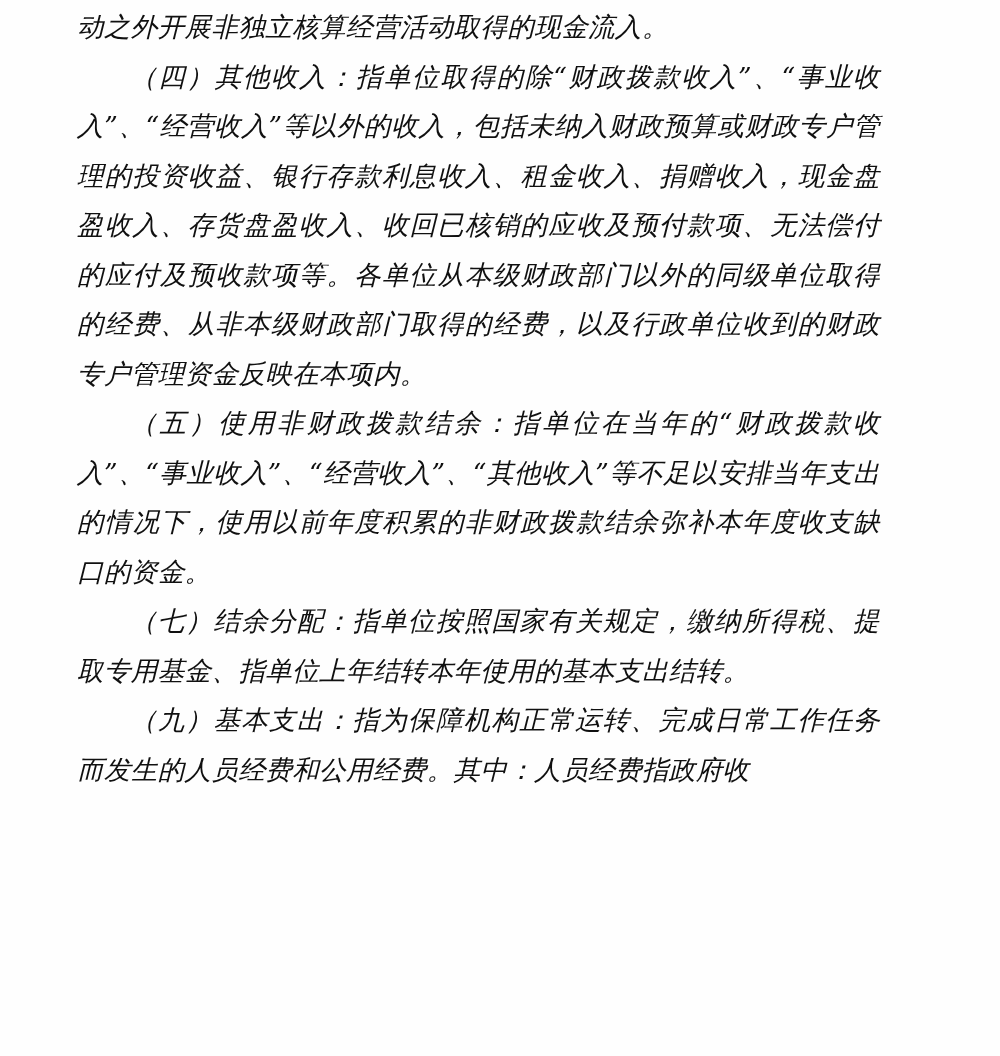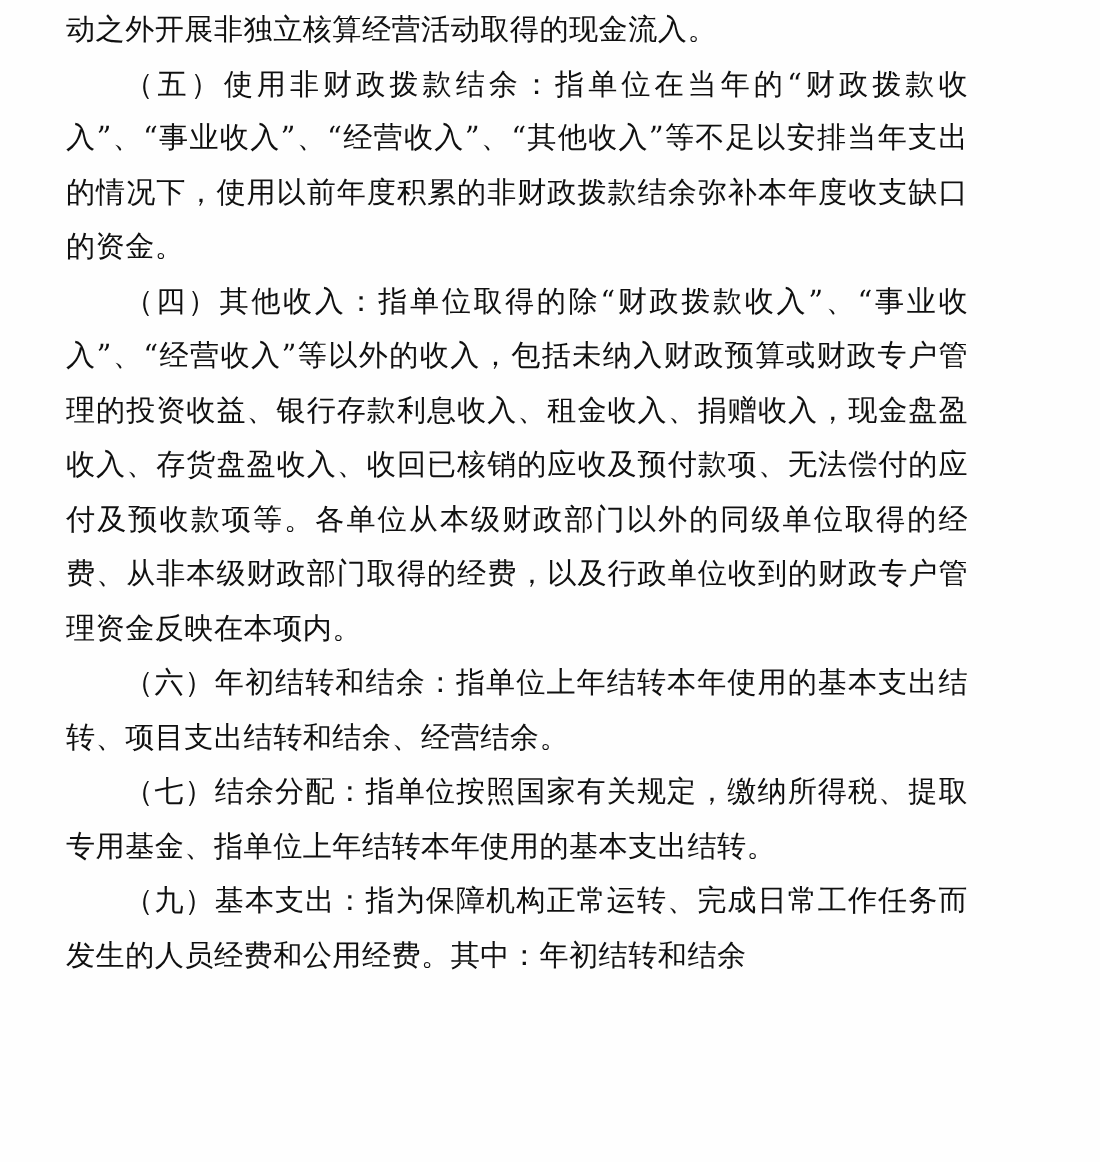--- a/index.html
+++ b/index.html
@@ -13,21 +13,22 @@
     font-family: "DejaVu Serif", "Liberation Serif", serif;
     color: #0b0b0b;
     overflow: hidden;
   }
   #page {
     width: 1000px;
     height: 1056px;
     position: relative;
     background: #fefefe;
     box-sizing: border-box;
-    padding: 0 120px 0 60px;
+    padding: 0 120px 0 77px;
+    font-style: italic;
   }
   .doc-body {
     padding-top: 2px;
   }
   p.para {
     margin: 0;
     font-size: 26.5px;
     line-height: 49.5px;
     letter-spacing: 0.4px;
     text-align: justify;
@@ -39,19 +40,18 @@
   p.indent {
     text-indent: 2em;
   }
 </style>
 </head>
 <body>
 
 <div id="page">
   <div class="doc-body">
     <p class="para">动之外开展非独立核算经营活动取得的现金流入。</p>
+    <p class="para indent">（四）其他收入：指单位取得的除“财政拨款收入”、“事业收入”、“经营收入”等以外的收入，包括未纳入财政预算或财政专户管理的投资收益、银行存款利息收入、租金收入、捐赠收入，现金盘盈收入、存货盘盈收入、收回已核销的应收及预付款项、无法偿付的应付及预收款项等。各单位从本级财政部门以外的同级单位取得的经费、从非本级财政部门取得的经费，以及行政单位收到的财政专户管理资金反映在本项内。</p>
     <p class="para indent">（五）使用非财政拨款结余：指单位在当年的“财政拨款收入”、“事业收入”、“经营收入”、“其他收入”等不足以安排当年支出的情况下，使用以前年度积累的非财政拨款结余弥补本年度收支缺口的资金。</p>
-    <p class="para indent">（四）其他收入：指单位取得的除“财政拨款收入”、“事业收入”、“经营收入”等以外的收入，包括未纳入财政预算或财政专户管理的投资收益、银行存款利息收入、租金收入、捐赠收入，现金盘盈收入、存货盘盈收入、收回已核销的应收及预付款项、无法偿付的应付及预收款项等。各单位从本级财政部门以外的同级单位取得的经费、从非本级财政部门取得的经费，以及行政单位收到的财政专户管理资金反映在本项内。</p>
-    <p class="para indent">（六）年初结转和结余：指单位上年结转本年使用的基本支出结转、项目支出结转和结余、经营结余。</p>
     <p class="para indent">（七）结余分配：指单位按照国家有关规定，缴纳所得税、提取专用基金、指单位上年结转本年使用的基本支出结转。</p>
-    <p class="para indent">（九）基本支出：指为保障机构正常运转、完成日常工作任务而发生的人员经费和公用经费。其中：年初结转和结余</p>
+    <p class="para indent">（九）基本支出：指为保障机构正常运转、完成日常工作任务而发生的人员经费和公用经费。其中：人员经费指政府收</p>
   </div>
 </div>
 
 </body></html>

